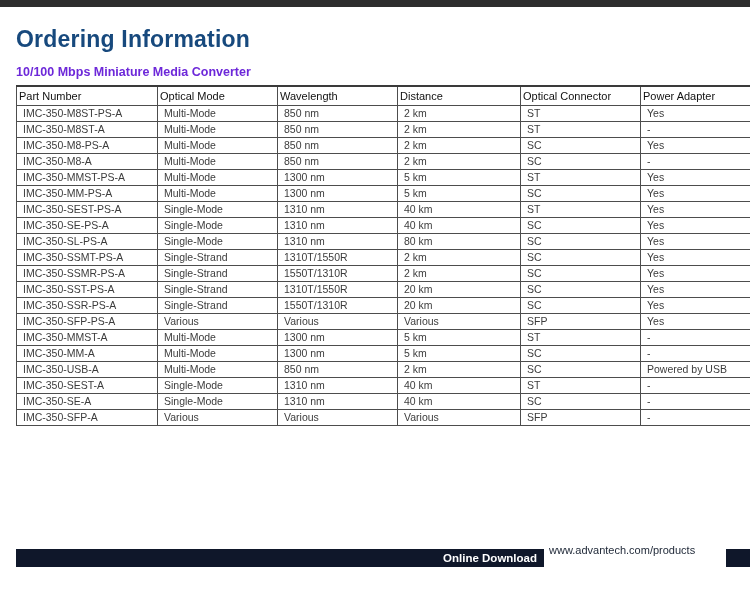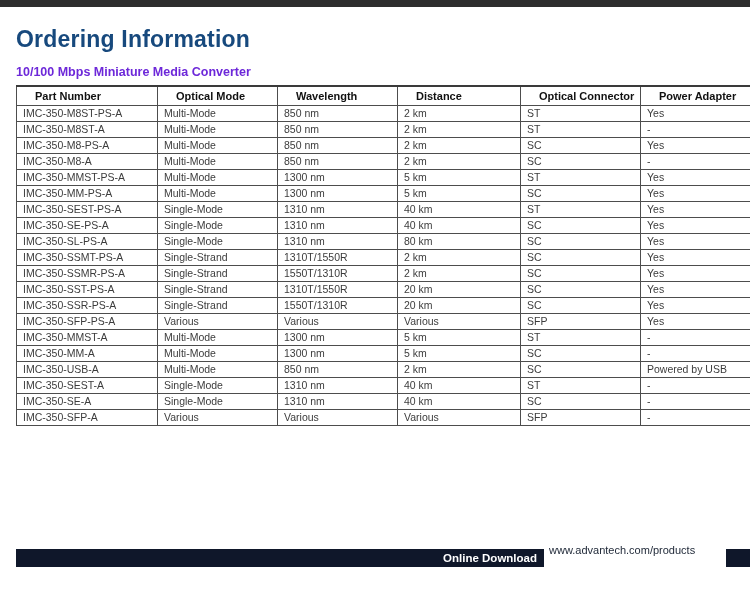--- a/index.html
+++ b/index.html
@@ -50,23 +50,23 @@
   table.order-table th, table.order-table td {
     border: 1px solid #4d4d4d;
     text-align: left;
     vertical-align: middle;
     white-space: nowrap;
     overflow: hidden;
   }
   table.order-table th {
     border-top: 2px solid #3a3a3a;
     font-size: 11px;
-    font-weight: bold;
+    font-weight: normal;
     color: #111111;
-    padding: 3px 5px 3px 18px;
+    padding: 3px 5px 3px 2px;
     height: 19px;
   }
   table.order-table td {
     font-size: 10.5px;
     font-weight: normal;
     color: #3c3c3c;
     padding: 1px 5px 1px 6px;
     height: 15px;
     line-height: 13px;
   }

